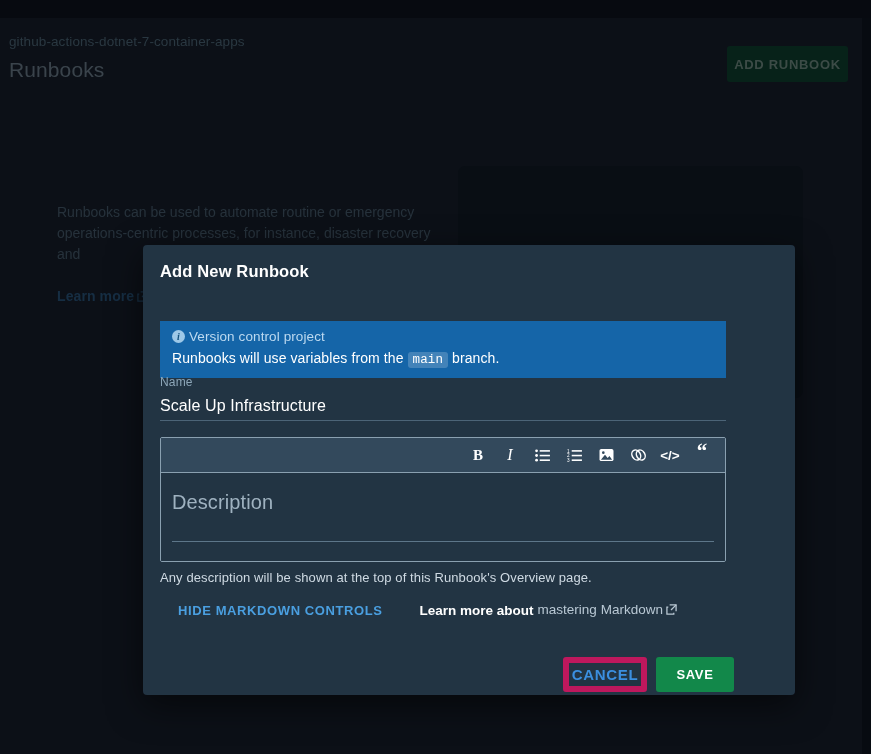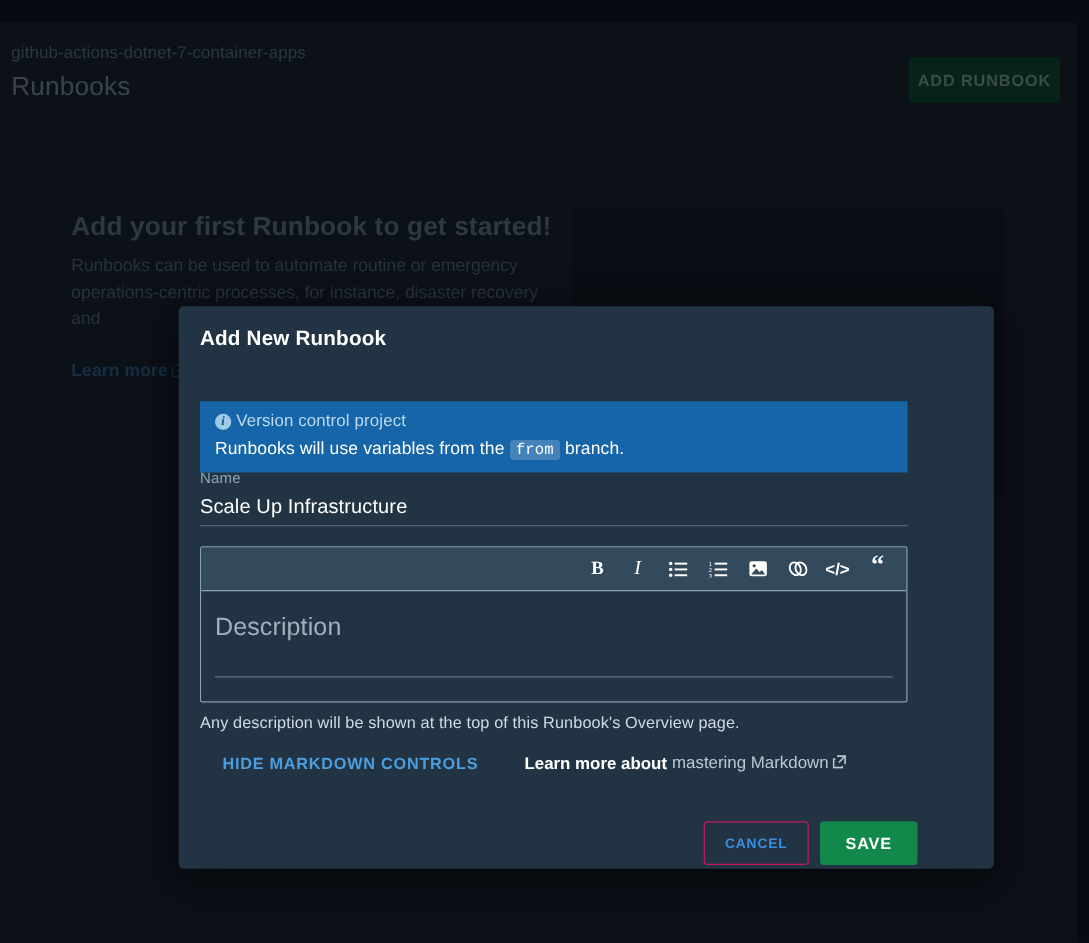--- a/index.html
+++ b/index.html
@@ -356,25 +356,25 @@
   #dialog-footer {
     position: absolute;
     left: 0; top: 404px;
     width: 600px; height: 46px;
   }
   #cancel-button {
     position: absolute;
     left: 420px; top: 8px;
     width: 84px; height: 35px;
     background: transparent;
-    border: 1px solid #be185d;
+    border: 6px solid #be185d;
     border-radius: 3px;
     color: #3b8fe0;
     font-family: "Liberation Sans", sans-serif;
-    font-size: 11px;
+    font-size: 15px;
     font-weight: 700;
     letter-spacing: .7px;
     cursor: pointer;
   }
   #save-button {
     position: absolute;
     left: 513px; top: 8px;
     width: 78px; height: 35px;
     background: #12884a;
     border: none;
@@ -394,21 +394,20 @@
 
 <div id="app-surface">
 
   <div id="page-header" style="top:0">
     <div id="breadcrumb">github-actions-dotnet-7-container-apps</div>
     <h1 id="page-title">Runbooks</h1>
     <button id="add-runbook-button">ADD RUNBOOK</button>
   </div>
 
   <div id="empty-state" style="top:112px">
-    <div id="empty-heading">Add your first Runbook to get started!</div>
     <div id="empty-body">Runbooks can be used to automate routine or emergency operations-centric processes, for instance, disaster recovery and</div>
     <a id="empty-link">
       <span>Learn more</span><span class="ext"><svg width="11" height="11" viewBox="0 0 12 12">
             <path d="M4 1h7v7" fill="none" stroke="#2b5b84" stroke-width="1.4"></path>
             <path d="M11 1 5.5 6.5" fill="none" stroke="#2b5b84" stroke-width="1.4"></path>
             <path d="M8.5 9.5v1.5H1V3.5h1.5" fill="none" stroke="#2b5b84" stroke-width="1.4"></path>
           </svg></span>
     </a>
 
     <div id="illustration-card">
@@ -426,21 +425,21 @@
 <div id="dialog">
 
   <div id="dialog-title">Add New Runbook</div>
 
   <div id="info-banner">
     <div id="info-banner-title">
       <span id="info-icon">i</span><span>Version control project</span>
     </div>
     <div id="info-banner-body">
       <span>Runbooks will use variables from the</span>
-      <span id="branch-chip">from</span>
+      <span id="branch-chip">main</span>
       <span>branch.</span>
     </div>
   </div>
 
   <div id="name-label">Name</div>
   <input id="name-input" type="text" value="Scale Up Infrastructure" style="">
 
   <div id="editor">
     <div id="editor-toolbar">
       <button class="tb-btn bold">B</button>

